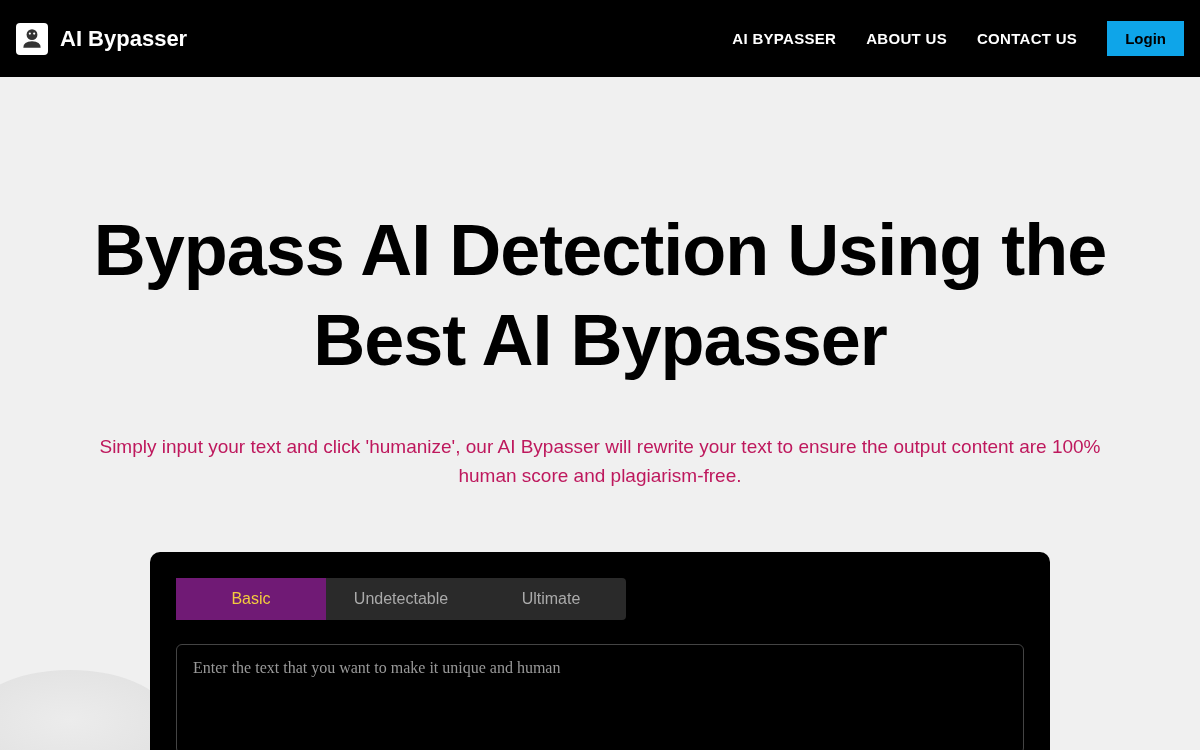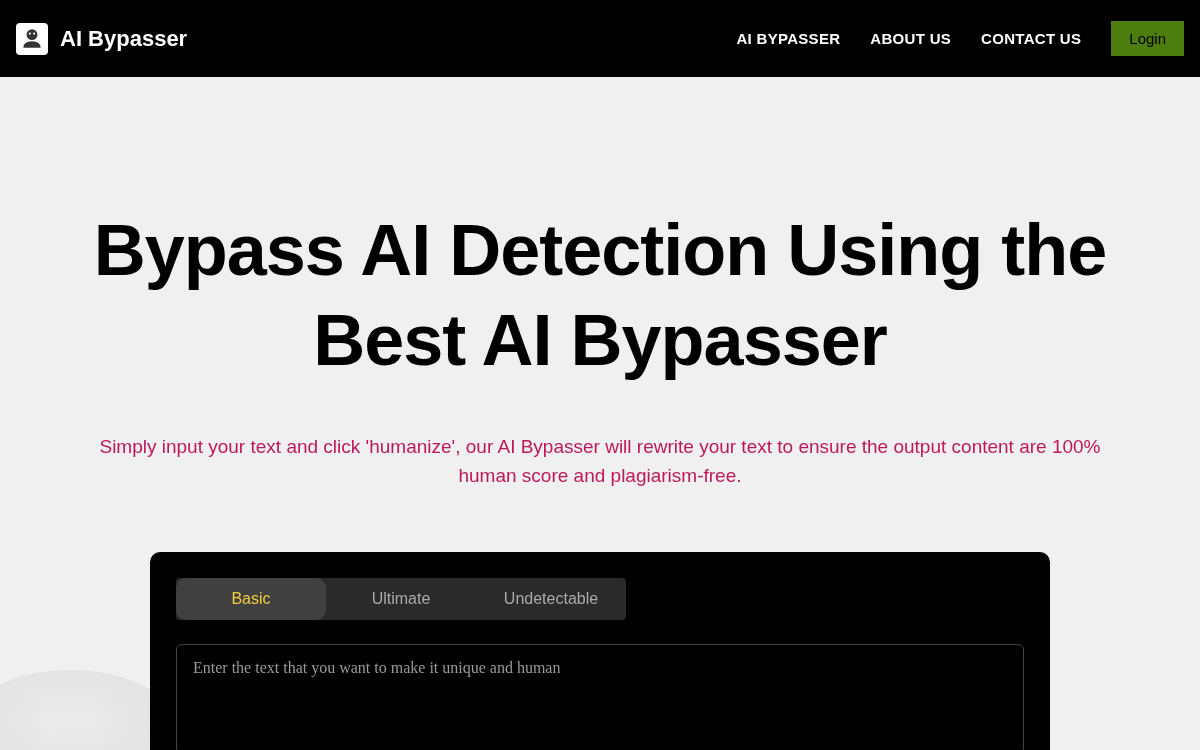--- a/index.html
+++ b/index.html
@@ -60,25 +60,25 @@
     
     .nav-link {
       color: #fff;
       font-size: 15px;
       font-weight: 700;
       letter-spacing: 0.3px;
       cursor: pointer;
     }
     
     .login-button {
-      background: #4d7c0f;
+      background: #0ea5e9;
       color: #000;
       padding: 9px 18px;
       font-size: 15px;
-      font-weight: 400;
+      font-weight: 700;
       border: none;
       cursor: pointer;
     }
     
     .main-content {
       padding-top: 120px;
       text-align: center;
     }
     
     .hero-title {
@@ -119,23 +119,23 @@
     .tab {
       flex: 1;
       padding: 12px 0;
       text-align: center;
       font-size: 16px;
       color: #aaa;
       cursor: pointer;
     }
     
     .tab.active {
-      background: #404040;
+      background: #701a75;
       color: #f3cb3e;
-      border-radius: 10px;
+      border-radius: 0;
     }
     
     .textarea-wrapper {
       margin-top: 24px;
       border: 1px solid #444;
       border-radius: 6px;
       padding: 14px 16px;
       height: 110px;
     }
     
@@ -189,22 +189,22 @@
   </nav>
 </header>
 
 <main class="main-content">
   <h1 class="hero-title">Bypass AI Detection Using the Best AI Bypasser</h1>
   <p class="hero-subtitle">Simply input your text and click 'humanize', our AI Bypasser will rewrite your text to ensure the output content are 100% human score and plagiarism-free.</p>
 
   <div class="tool-container">
     <div class="tabs">
       <div class="tab active">Basic</div>
+      <div class="tab">Undetectable</div>
       <div class="tab">Ultimate</div>
-      <div class="tab">Undetectable</div>
     </div>
     <div class="textarea-wrapper">
       <textarea class="text-input" placeholder="Enter the text that you want to make it unique and human" style=""></textarea>
     </div>
   </div>
 </main>
 
 <div class="bg-decoration"></div>
 
 </body></html>

